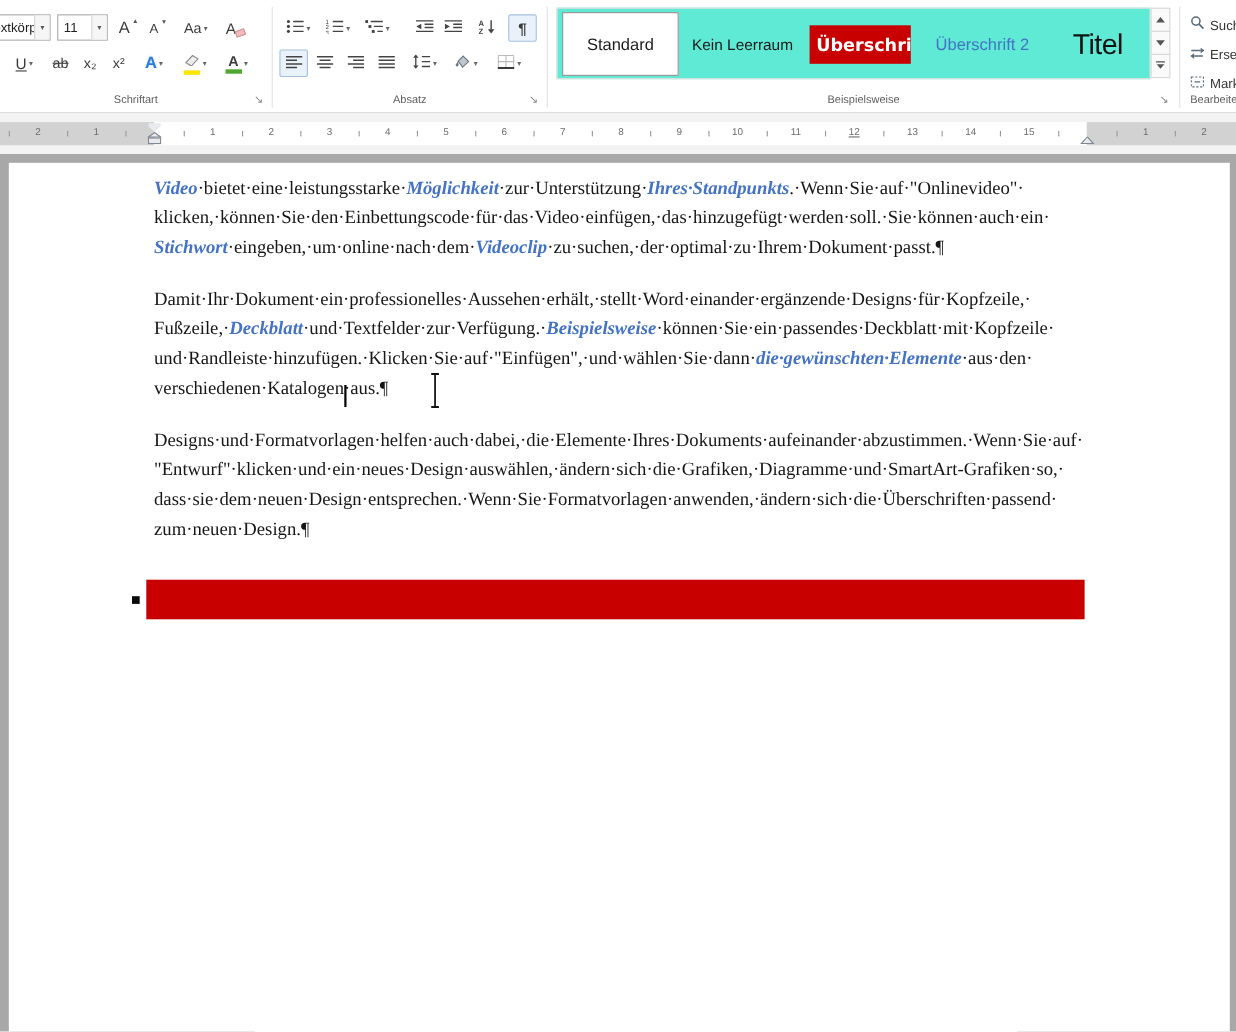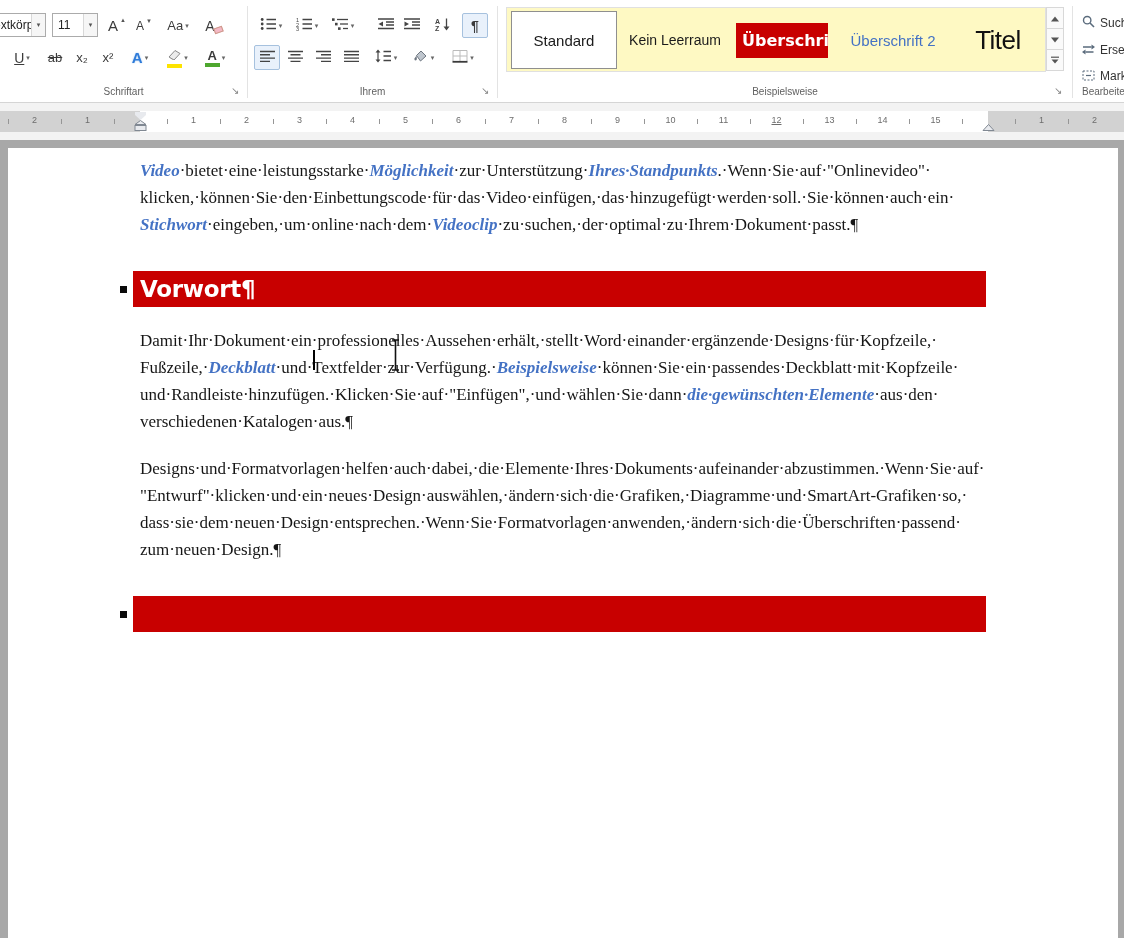--- a/index.html
+++ b/index.html
@@ -19,21 +19,21 @@
   .rb { position:absolute; height:25px; display:flex; align-items:center; justify-content:center; gap:2px; color:#3b3b3b; font-size:13px; border-radius:2px; }
   .rb.active { border:1px solid #A6C1DE; background:#E9F1FB; }
   .arr { font-size:7px; color:#666; }
   .stack { display:flex; flex-direction:column; align-items:center; gap:1px; }
   .cbar { width:15px; height:4px; display:block; }
   .eraser { width:9px; height:6px; background:#F4B8C6; border:1px solid #CC9988; transform:rotate(-20deg); margin:8px 0 0 -3px; display:inline-block; }
 
   .grpLabel { position:absolute; top:86px; font-size:10px; color:#5f5f5f; text-align:center; white-space:nowrap; }
   .launcher { position:absolute; top:85px; font-size:10px; color:#888; cursor:pointer; }
 
-  .gallery { position:absolute; left:506px; top:7px; width:540px; height:65px; background:#fef9c3; border:1px solid #E0E0E0; }
+  .gallery { position:absolute; left:506px; top:7px; width:540px; height:65px; background:#5eead4; border:1px solid #E0E0E0; }
   .gitem { position:absolute; top:3px; height:58px; display:flex; align-items:center; justify-content:center; color:#1a1a1a; }
   .g-standard { left:4px; width:106px; border:1px solid #8F8F8F; background:#fff; font-size:15px; }
   .g-kein { left:114px; width:108px; font-size:14px; }
   .g-h1 { left:226px; width:98px; }
   .g-h1 .blk { background:var(--heading-red,#C80000); color:#fff; font-weight:700; font-family:"DejaVu Sans","Liberation Sans",sans-serif; font-size:16px; padding:8px 6px; white-space:nowrap; overflow:hidden; max-width:92px; }
   .g-h2 { left:328px; width:116px; font-size:15px; color:var(--accent-blue,#4472C4); }
   .g-titel { left:448px; width:86px; font-size:26px; color:#111; font-weight:400; letter-spacing:-0.5px; }
   .gsb { position:absolute; left:1046px; width:18px; height:22px; border:1px solid #D8D8D8; background:#FAFAFA; display:flex; align-items:center; justify-content:center; }
 
   .edit-row { position:absolute; left:1082px; display:flex; align-items:center; gap:5px; height:20px; white-space:nowrap; }
@@ -282,21 +282,21 @@
     </div>
     <div class="edit-row" style="top:66px">
       <span><svg width="13" height="11">
             <rect x="1" y="1" width="11" height="9" fill="none" stroke="#5A6B7C" stroke-width="1" stroke-dasharray="2 1.5"></rect>
             <path d="M4 5.5 H9" stroke="#5A6B7C" stroke-width="1.2"></path>
           </svg></span>
       <span class="edit-label">Markieren</span>
     </div>
 
     <div class="grpLabel" style="left:0;width:247px">Schriftart</div>
-    <div class="grpLabel" style="left:250px;width:245px">Ihrem</div>
+    <div class="grpLabel" style="left:250px;width:245px">Absatz</div>
     <div class="grpLabel" style="left:500px;width:570px">Beispielsweise</div>
     <div class="grpLabel" style="left:1082px;text-align:left">Bearbeiten</div>
     <div class="launcher" style="left:231px">↘</div>
     <div class="launcher" style="left:481px">↘</div>
     <div class="launcher" style="left:1054px">↘</div>
   </div>
 
   <div class="rulerzone">
     <div class="rulerbar">
       <div class="seg left"></div>
@@ -355,24 +355,20 @@
           <polygon points="6.5,0.5 12,6.5 1,6.5" fill="#E8EAEE" stroke="#808892" stroke-width="1"></polygon>
         </svg>
     </div>
   </div>
 
   <div class="docarea">
     <div class="page">
       <div class="doc-content">
 
       <p class="body-p first"><span class="em-blue">Video</span><span>·​bietet·​eine·​leistungsstarke·​</span><span class="em-blue">Möglichkeit</span><span>·​zur·​Unterstützung·​</span><span class="em-blue">Ihres·​Standpunkts</span><span>.·​Wenn·​Sie·​auf·​"Onlinevideo"·​klicken,·​können·​Sie·​den·​Einbettungscode·​für·​das·​Video·​einfügen,·​das·​hinzugefügt·​werden·​soll.·​Sie·​können·​auch·​ein·​</span><span class="em-blue">Stichwort</span><span>·​eingeben,·​um·​online·​nach·​dem·​</span><span class="em-blue">Videoclip</span><span>·​zu·​suchen,·​der·​optimal·​zu·​Ihrem·​Dokument·​passt.¶</span></p>
-          <div class="h-wrap">
-            <span class="h-square"></span>
-            <span class="h-text">Vorwort¶</span>
-          </div>
           <p class="body-p"><span>Damit·​Ihr·​Dokument·​ein·​professionelles·​Aussehen·​erhält,·​stellt·​Word·​einander·​ergänzende·​Designs·​für·​Kopfzeile,·​Fußzeile,·​</span><span class="em-blue">Deckblatt</span><span>·​und·​Textfelder·​zur·​Verfügung.·​</span><span class="em-blue">Beispielsweise</span><span>·​können·​Sie·​ein·​passendes·​Deckblatt·​mit·​Kopfzeile·​und·​Randleiste·​hinzufügen.·​Klicken·​Sie·​auf·​"Einfügen",·​und·​wählen·​Sie·​dann·​</span><span class="em-blue">die·​gewünschten·​Elemente</span><span>·​aus·​den·​verschiedenen·​Katalogen·​aus.¶</span></p>
           <p class="body-p"><span>Designs·​und·​Formatvorlagen·​helfen·​auch·​dabei,·​die·​Elemente·​Ihres·​Dokuments·​aufeinander·​abzustimmen.·​Wenn·​Sie·​auf·​"Entwurf"·​klicken·​und·​ein·​neues·​Design·​auswählen,·​ändern·​sich·​die·​Grafiken,·​Diagramme·​und·​SmartArt-Grafiken·​so,·​dass·​sie·​dem·​neuen·​Design·​entsprechen.·​Wenn·​Sie·​Formatvorlagen·​anwenden,·​ändern·​sich·​die·​Überschriften·​passend·​zum·​neuen·​Design.¶</span></p>
           <div class="h-wrap">
             <span class="h-square"></span>
           </div>
         </div>
     </div>
   </div>
 
   <div class="caret"></div>

